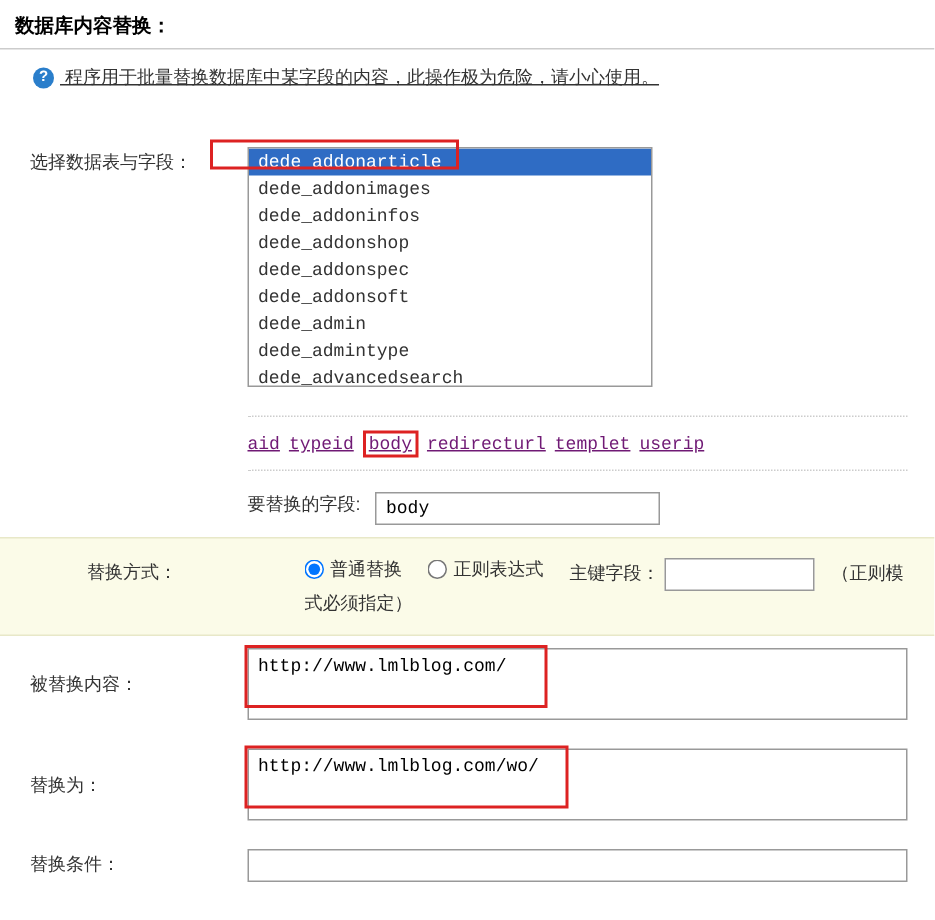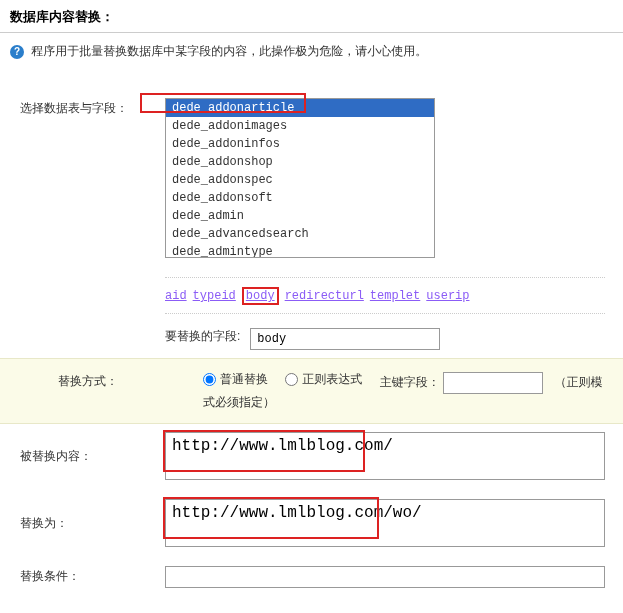--- a/index.html
+++ b/index.html
@@ -1,43 +1,43 @@
 <!DOCTYPE html>
 <html><head>
 <meta charset="utf-8">
 <style>
   * { box-sizing: border-box; margin: 0; padding: 0; }
   body { font-family: "Microsoft YaHei", SimSun, Arial, sans-serif; font-size: 12px; color: #333; background: #fff; width: 623px; }
   .header { padding: 8px 10px 6px; border-bottom: 1px solid #ccc; }
   .header-title { color: #000000; font-weight: bold; font-size: 13px; }
-  .info-row { padding: 10px 10px 30px; }
+  .info-row { padding: 10px 22px 30px; text-decoration: underline; }
   .info-icon { display: inline-block; width: 14px; height: 14px; border-radius: 50%; background: #2a7ecb; color: #fff; text-align: center; line-height: 14px; font-size: 10px; font-weight: bold; vertical-align: middle; margin-right: 4px; }
   .info-text { vertical-align: middle; }
   .form-row { display: flex; padding: 8px 10px; align-items: flex-start; }
   .form-row.band { background: #fbfbe8; border-top: 1px solid #e8e8c8; border-bottom: 1px solid #e8e8c8; padding-top: 12px; padding-bottom: 12px; padding-left: 48px; }
   .label-col { width: 155px; padding-left: 10px; padding-top: 2px; }
   .input-col { flex: 1; }
   .listbox { width: 270px; height: 160px; border: 1px solid #999; background: #fff; overflow: hidden; font-family: "Courier New", monospace; }
   .listbox-item { padding: 2px 6px; font-size: 12px; cursor: default; }
   .listbox-item.selected { background: #2f6cc4; color: #fff; }
   .listbox-wrap { position: relative; display: inline-block; }
   .red-box-list { position: absolute; top: -5px; left: -25px; width: 166px; height: 20px; border: 2px solid #d22; pointer-events: none; }
   .fields-block { margin-top: 16px; padding: 10px 0 10px 0; border-top: 1px dotted #ccc; border-bottom: 1px dotted #ccc; width: 440px; }
   .fields-title { margin-bottom: 8px; }
-  .field-link { color: #8b5cf6; text-decoration: underline; margin-right: 6px; font-family: "Courier New", monospace; font-size: 12px; cursor: pointer; }
+  .field-link { color: #701a75; text-decoration: underline; margin-right: 6px; font-family: "Courier New", monospace; font-size: 12px; cursor: pointer; }
   .field-link.highlight { border: 2px solid #d22; padding: 0 2px; text-decoration: underline; }
   .replace-field-row { margin-top: 14px; display: flex; align-items: flex-start; }
   .replace-field-row .lbl { margin-right: 10px; }
   .text-input { border: 1px solid #999; padding: 3px 6px; font-size: 12px; font-family: "Courier New", monospace; }
   .text-input.small { width: 190px; }
   .text-input.tiny { width: 100px; }
   .radio-wrap { display: inline-flex; align-items: center; margin-right: 14px; }
   .radio-wrap input { margin-right: 4px; }
   .note { margin-left: 8px; }
-  .textarea { width: 440px; height: 48px; border: 1px solid #999; resize: none; padding: 4px 6px; font-family: "Courier New", monospace; font-size: 16px; }
+  .textarea { width: 440px; height: 48px; border: 1px solid #999; resize: none; padding: 4px 6px; font-family: "Courier New", monospace; font-size: 12px; }
   .textarea-wrap { position: relative; display: inline-block; }
   .red-box-ta { position: absolute; top: -2px; left: -2px; width: 202px; height: 42px; border: 2px solid #d22; pointer-events: none; }
   .red-box-ta2 { position: absolute; top: -2px; left: -2px; width: 216px; height: 42px; border: 2px solid #d22; pointer-events: none; }
 </style>
 </head>
 <body>
 
 <div class="header">
   <span class="header-title">数据库内容替换：</span>
 </div>
@@ -52,22 +52,22 @@
   <div class="input-col">
     <div class="listbox-wrap">
       <div class="listbox" id="listbox">
           <div class="listbox-item selected">dede_addonarticle</div>
           <div class="listbox-item">dede_addonimages</div>
           <div class="listbox-item">dede_addoninfos</div>
           <div class="listbox-item">dede_addonshop</div>
           <div class="listbox-item">dede_addonspec</div>
           <div class="listbox-item">dede_addonsoft</div>
           <div class="listbox-item">dede_admin</div>
+          <div class="listbox-item">dede_admintype</div>
           <div class="listbox-item">dede_advancedsearch</div>
-          <div class="listbox-item">dede_admintype</div>
         </div>
       <div class="red-box-list"></div>
     </div>
     <div class="fields-block">
       <div id="fields-list"><span class="field-link">aid</span><span class="field-link">typeid</span><span class="field-link highlight">body</span><span class="field-link">redirecturl</span><span class="field-link">templet</span><span class="field-link">userip</span></div>
     </div>
     <div class="replace-field-row">
       <span class="lbl">要替换的字段:</span>
       <input class="text-input small" value="body" style="">
     </div>

